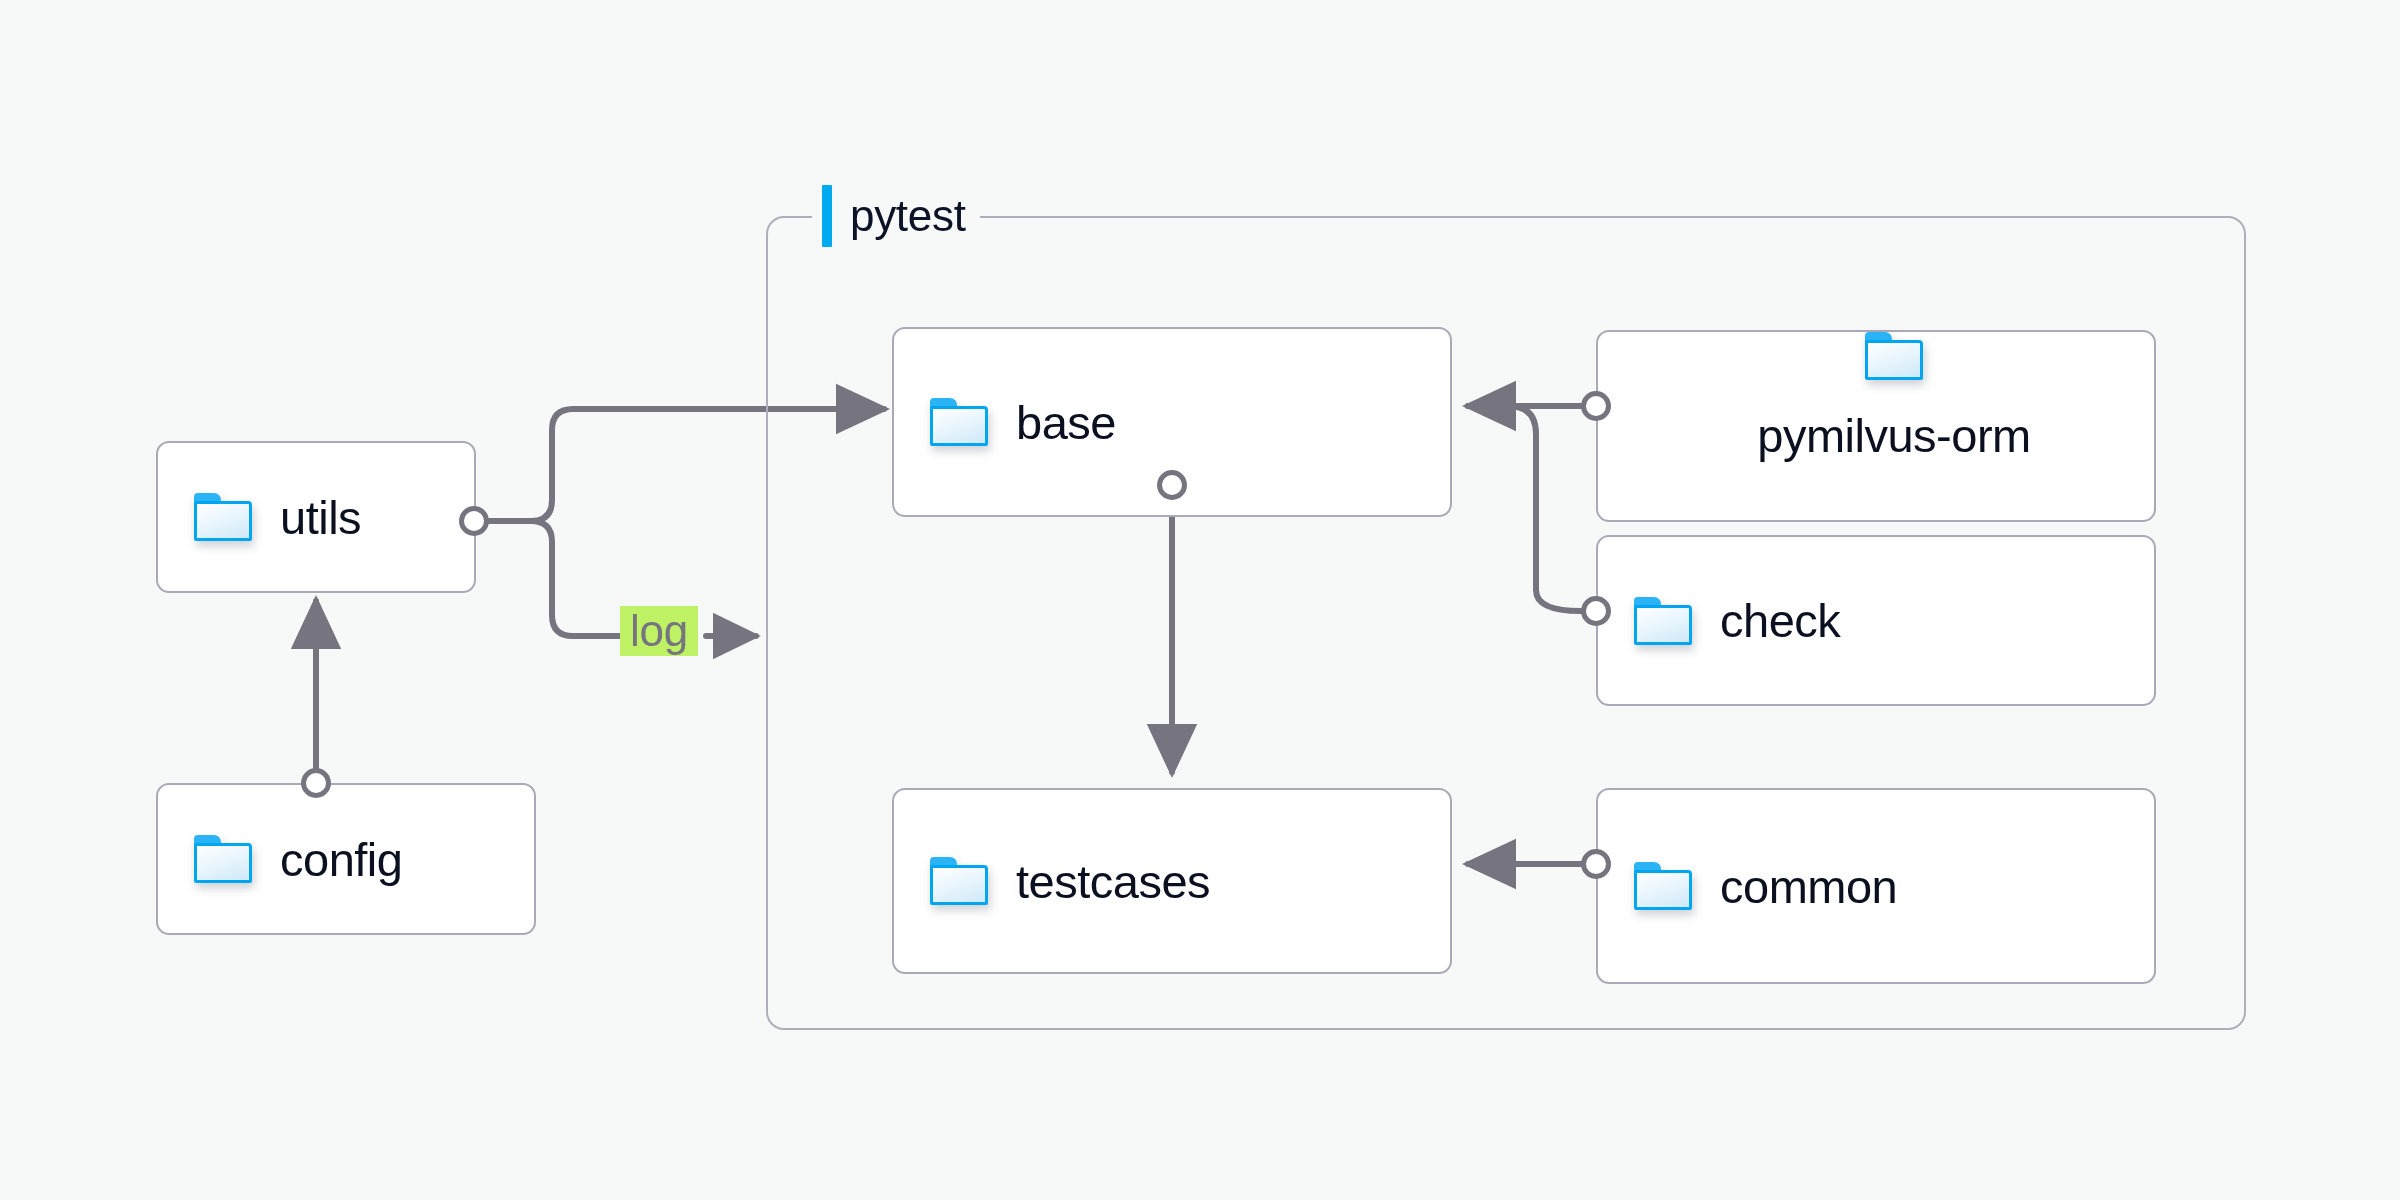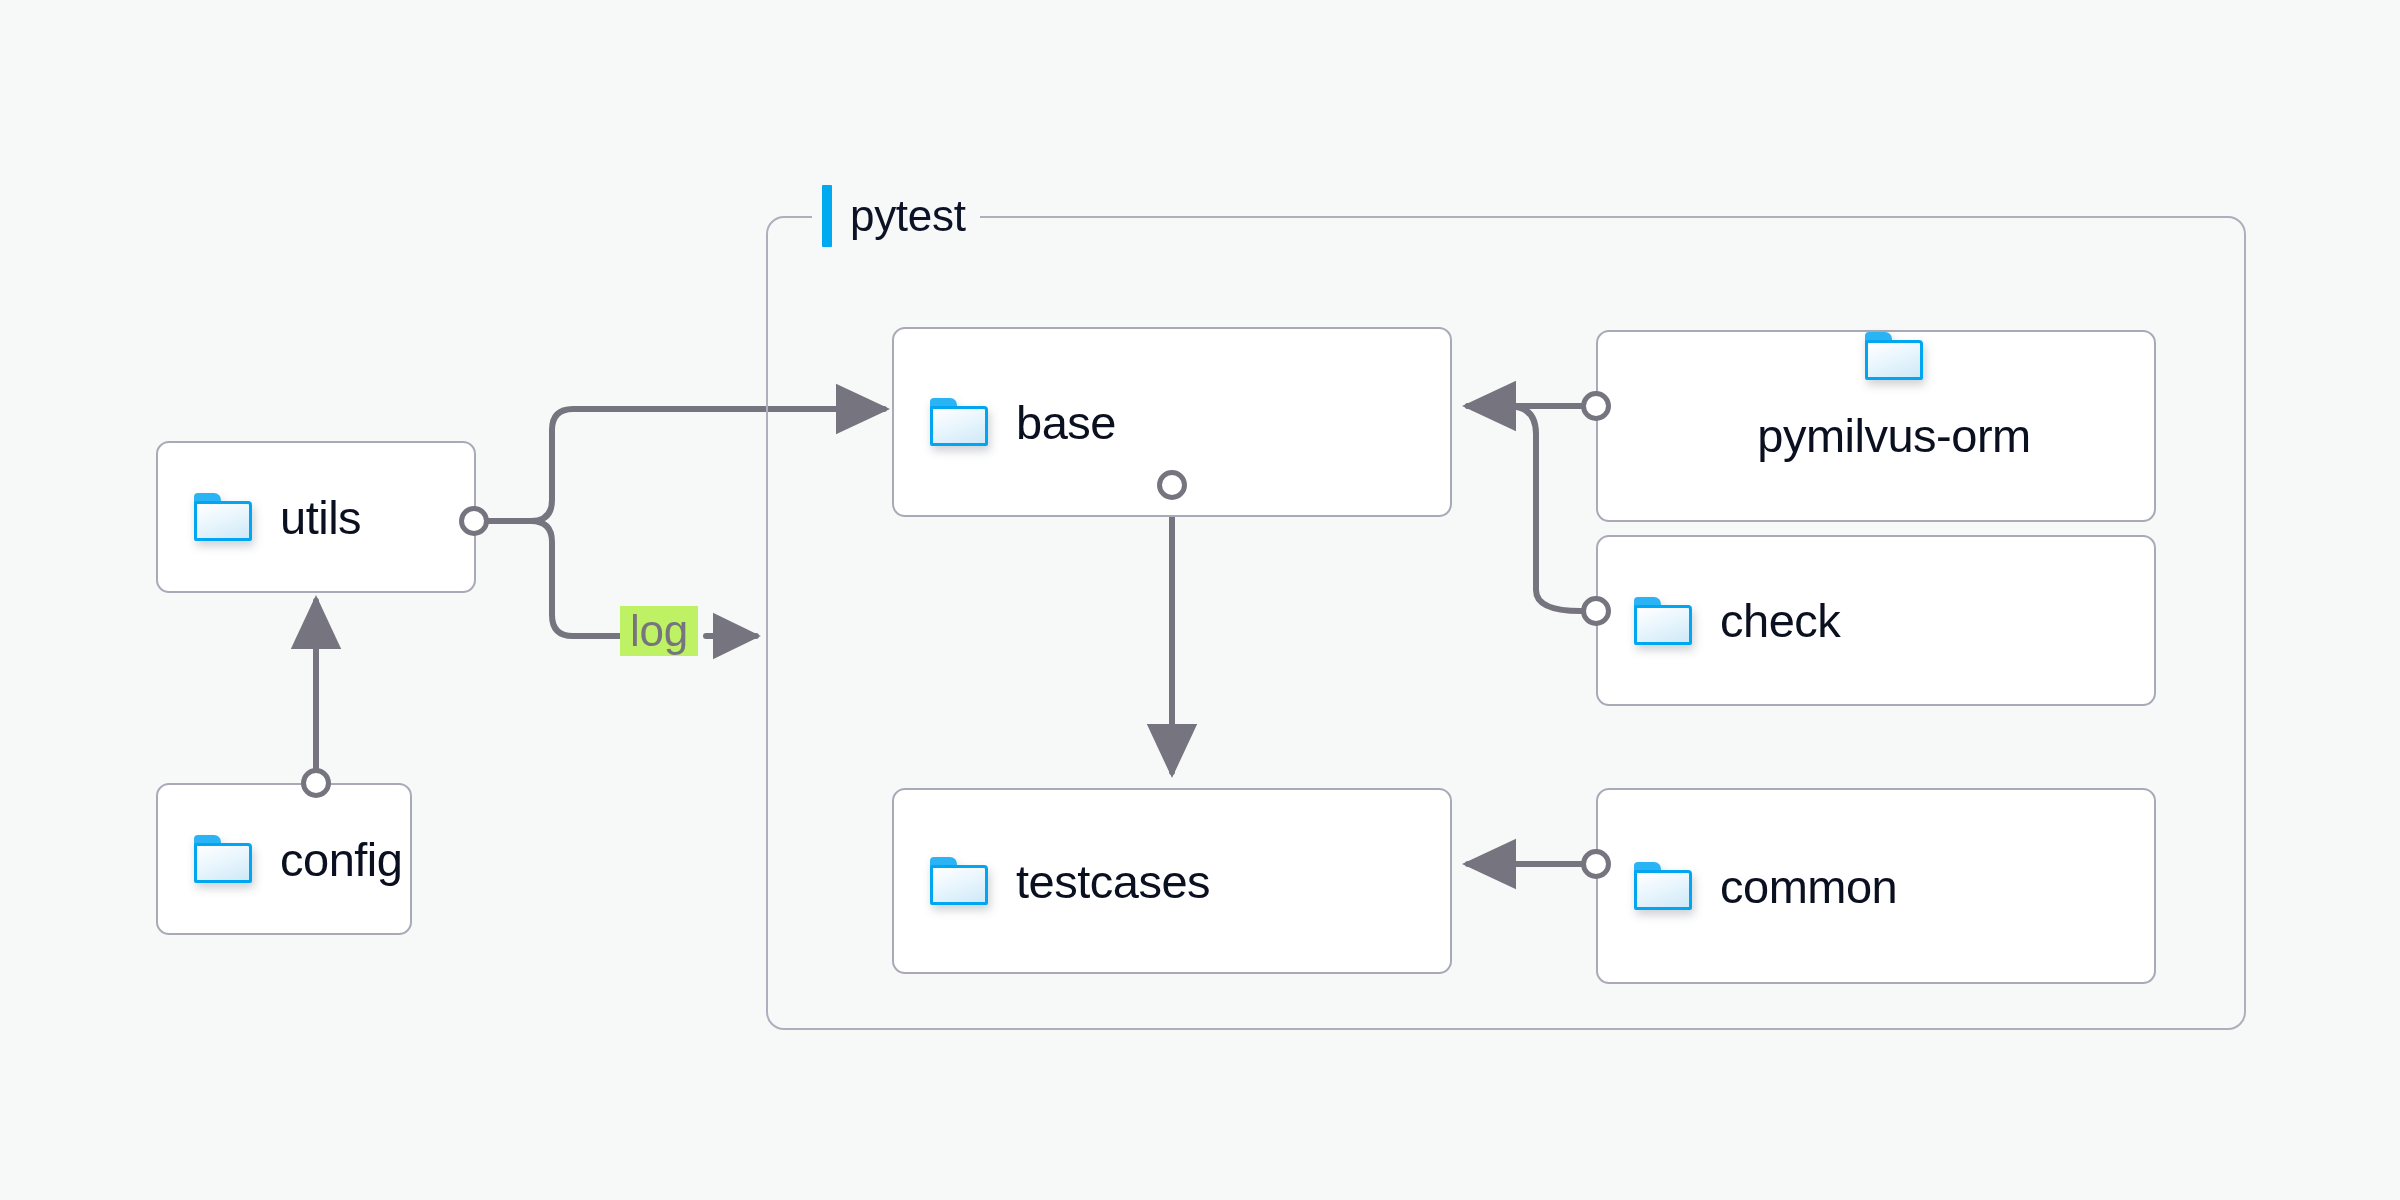--- a/index.html
+++ b/index.html
@@ -171,21 +171,21 @@
 
   <div class="node" style="left:156px; top:441px; width:320px; height:152px;">
     <span class="folder-icon">
       <span class="tab"></span>
       <span class="body"></span>
     </span>
     <span class="node-label">utils</span>
   </div>
   <div class="conn" style="left:459px; top:506px;"></div>
 
-  <div class="node" style="left:156px; top:783px; width:256px; height:152px;">
+  <div class="node" style="left:156px; top:783px; width:380px; height:152px;">
     <span class="folder-icon">
       <span class="tab"></span>
       <span class="body"></span>
     </span>
     <span class="node-label">config</span>
   </div>
   <div class="conn" style="left:301px; top:768px;"></div>
 
   <div class="node" style="left:892px; top:327px; width:560px; height:190px;">
     <span class="folder-icon">

